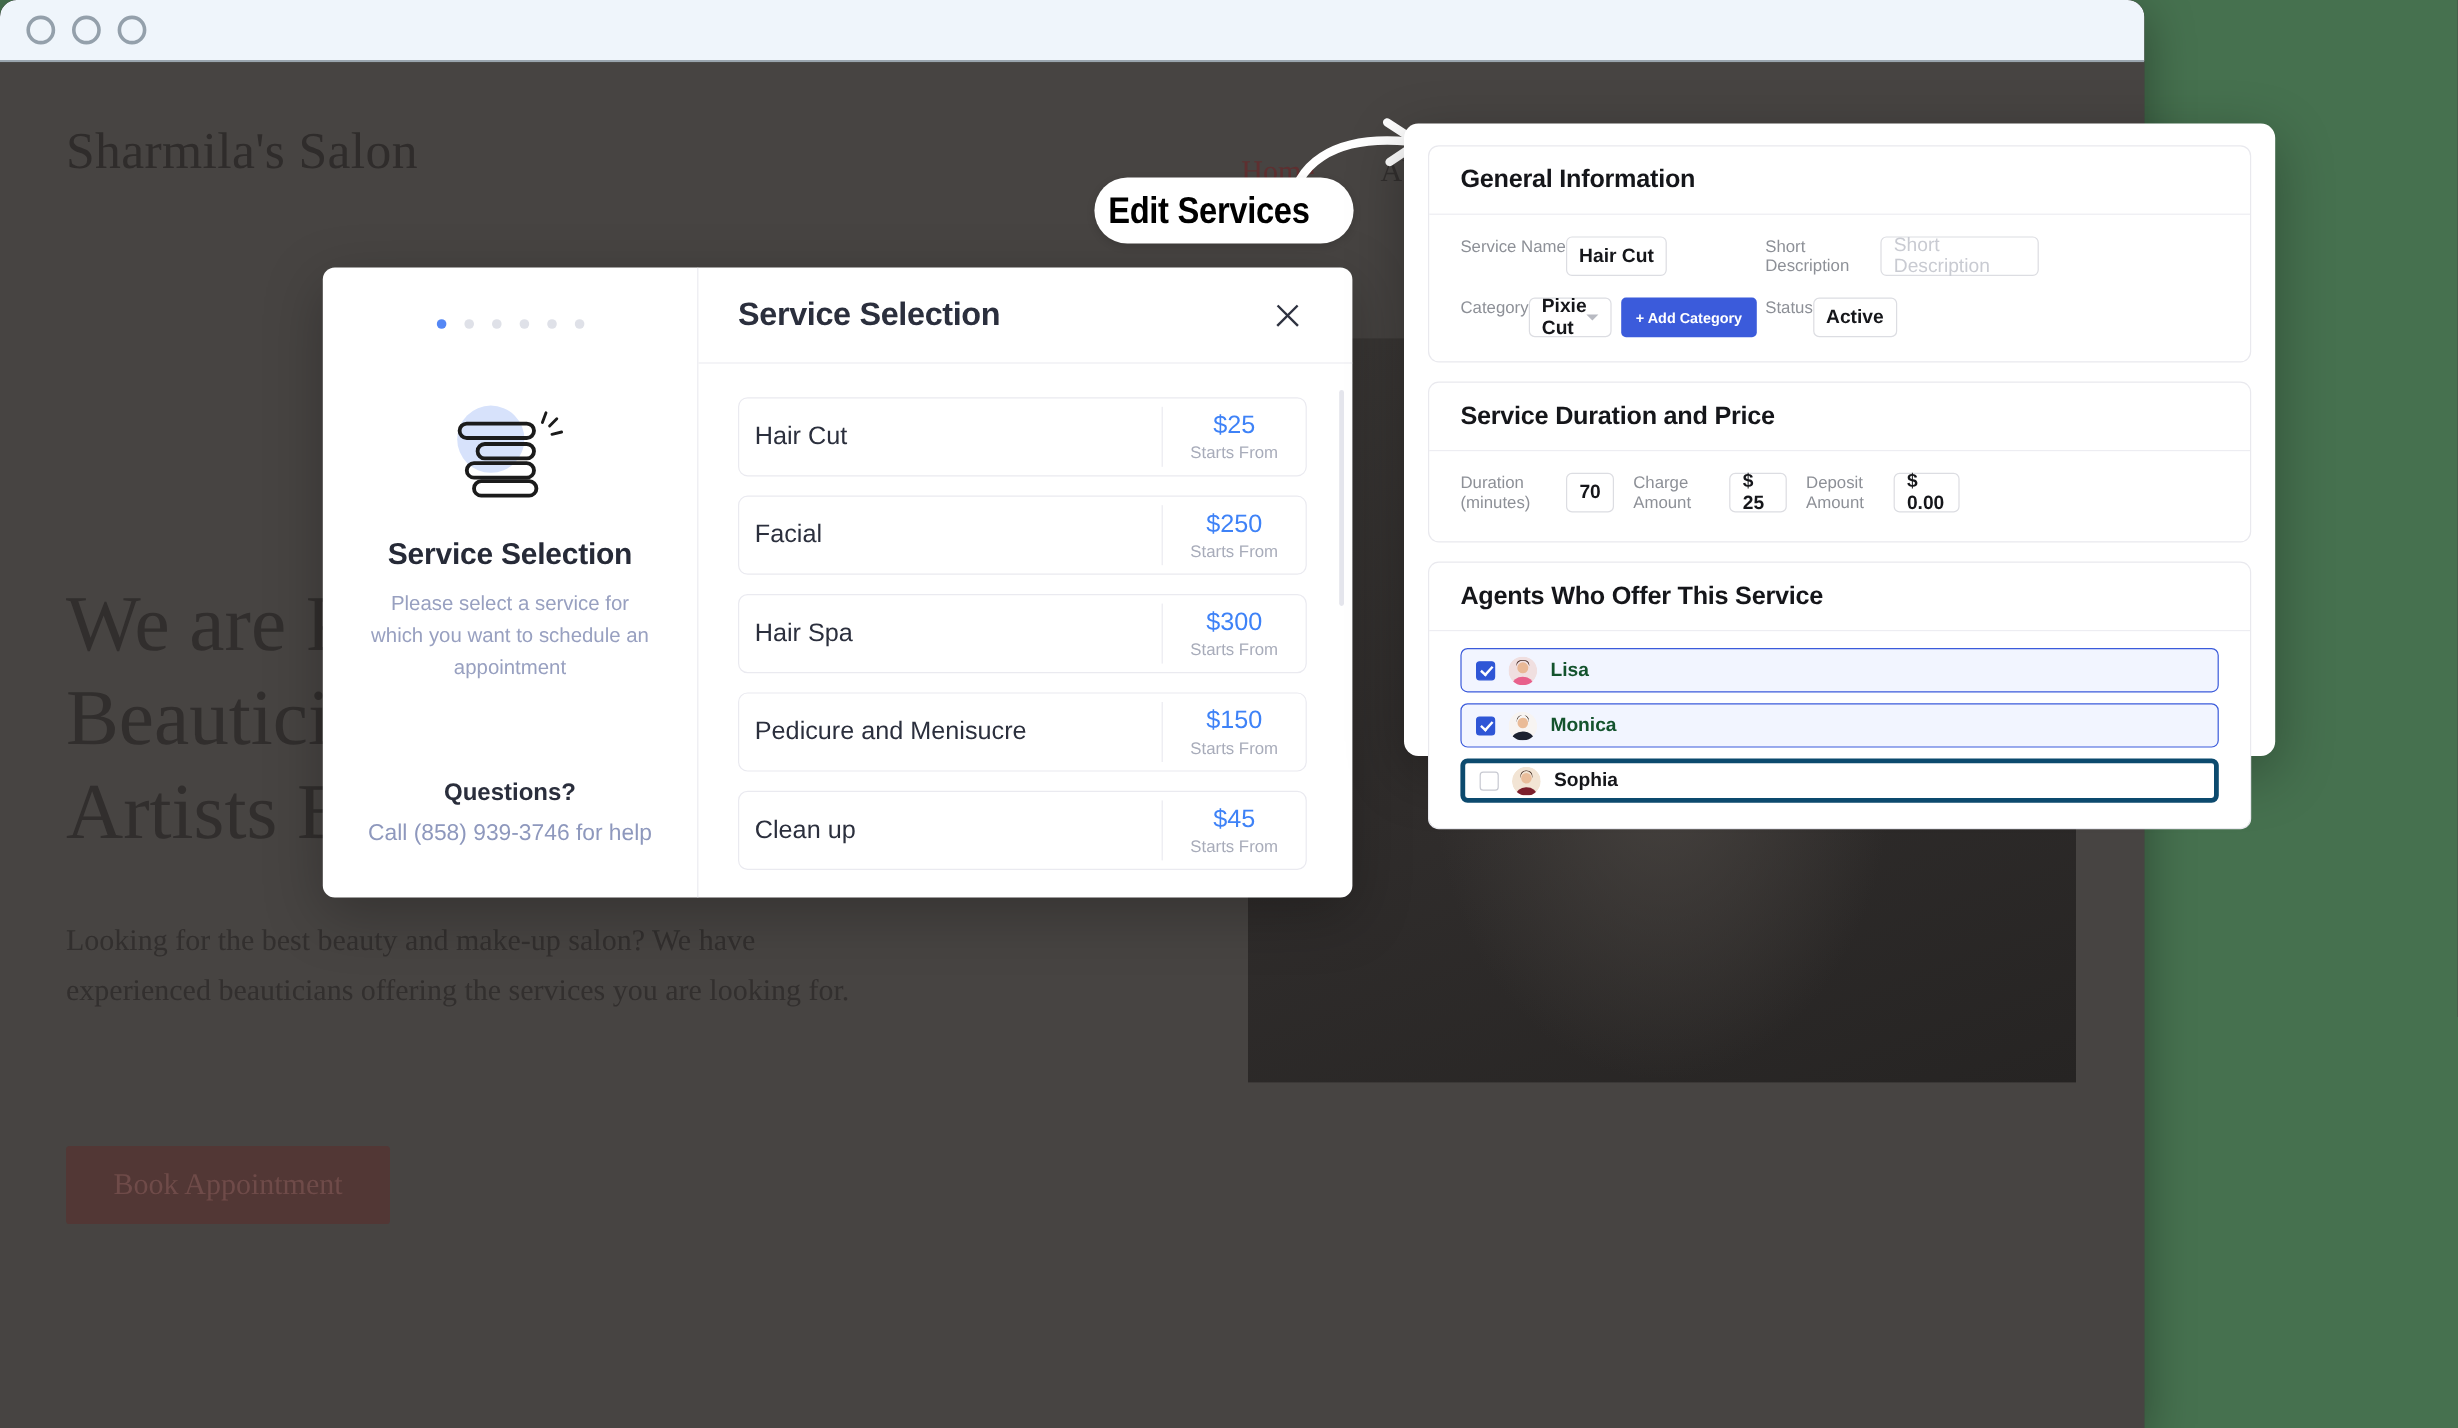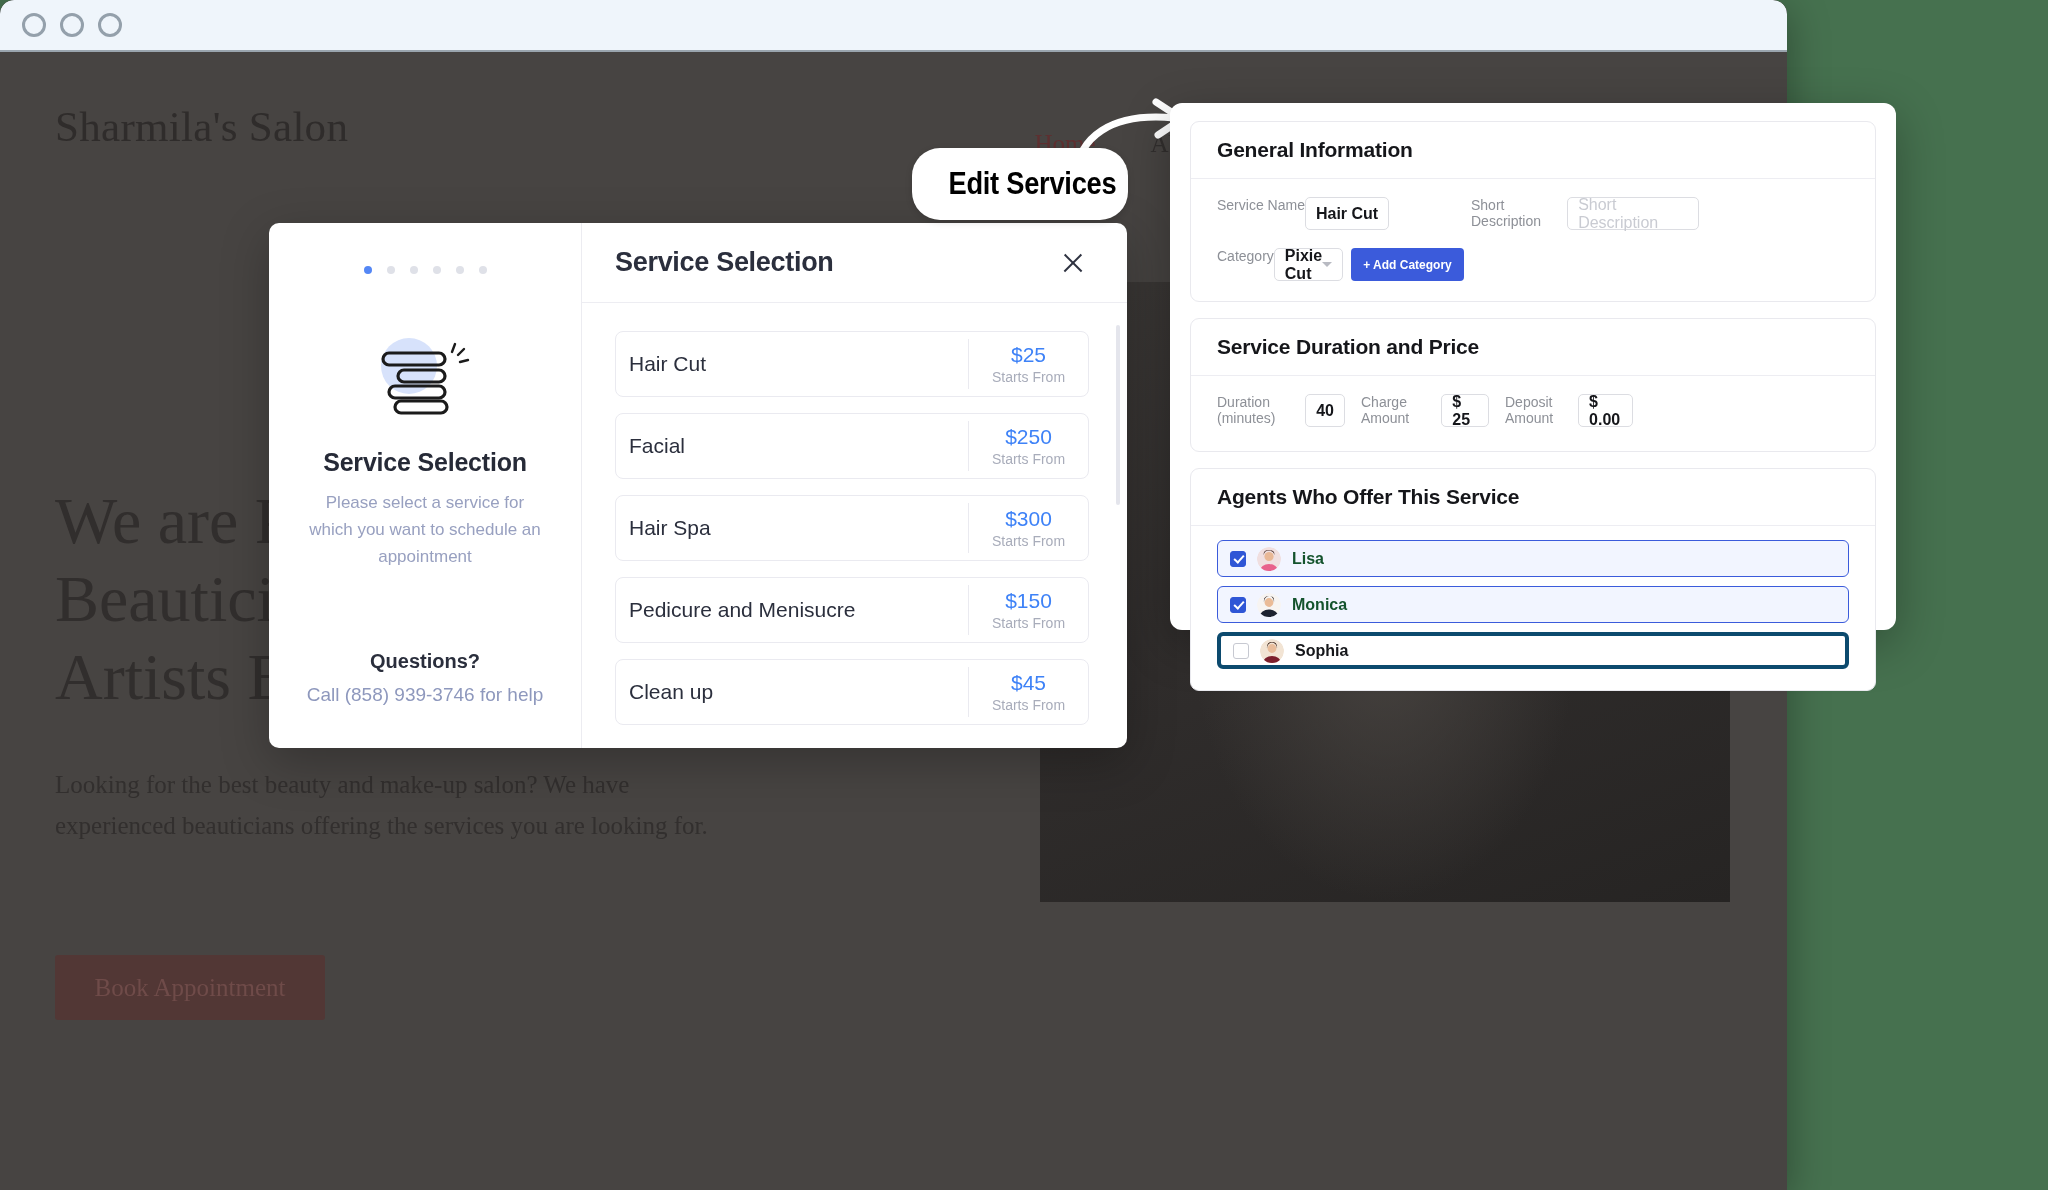--- a/index.html
+++ b/index.html
@@ -110,26 +110,26 @@
     position: absolute;
     left: 22%; top: 40%;
     width: 56%; height: 60%;
     background: radial-gradient(ellipse at 50% 30%, #46423f 0%, rgba(40,38,36,0) 70%);
   }
 
   
   .callout {
     position: absolute;
     left: 912px; top: 148px;
-    width: 216px; height: 72px;
+    width: 216px; height: 55px;
     background: #fff;
     border-radius: 28px;
     display: flex;
     align-items: center;
-    justify-content: flex-end;
+    justify-content: flex-start;
     z-index: 40;
     box-shadow: 0 2px 7px rgba(0,0,0,.14);
   }
   .callout span {
     font-family: "Liberation Sans Narrow", "Liberation Sans", sans-serif;
     font-weight: bold;
     font-size: 31px;
     letter-spacing: -.3px;
     color: #000;
     transform: scaleX(.88);
@@ -513,31 +513,35 @@
         <div style="display:flex;gap:8px;width:228px">
           <div class="fld" style="width:148px">
             <div class="flabel">Category</div>
             <div class="finput sel">
               <span>Pixie Cut</span>
               <span class="chev"></span>
             </div>
           </div>
           <div class="add-cat">+ Add Category</div>
         </div>
+        <div class="fld" style="width:228px">
+          <div class="flabel">Status</div>
+          <div class="finput">Active</div>
+        </div>
       </div>
     </div>
   </div>
 
   <div class="card">
     <div class="card-head">Service Duration and Price</div>
     <div class="card-body">
       <div class="frow" style="gap:16px">
         <div class="fld" style="width:128px">
           <div class="flabel">Duration (minutes)</div>
-          <div class="finput">40</div>
+          <div class="finput">70</div>
         </div>
         <div class="fld" style="width:128px">
           <div class="flabel">Charge Amount</div>
           <div class="finput">$ 25</div>
         </div>
         <div class="fld" style="width:128px">
           <div class="flabel">Deposit Amount</div>
           <div class="finput">$ 0.00</div>
         </div>
       </div>

